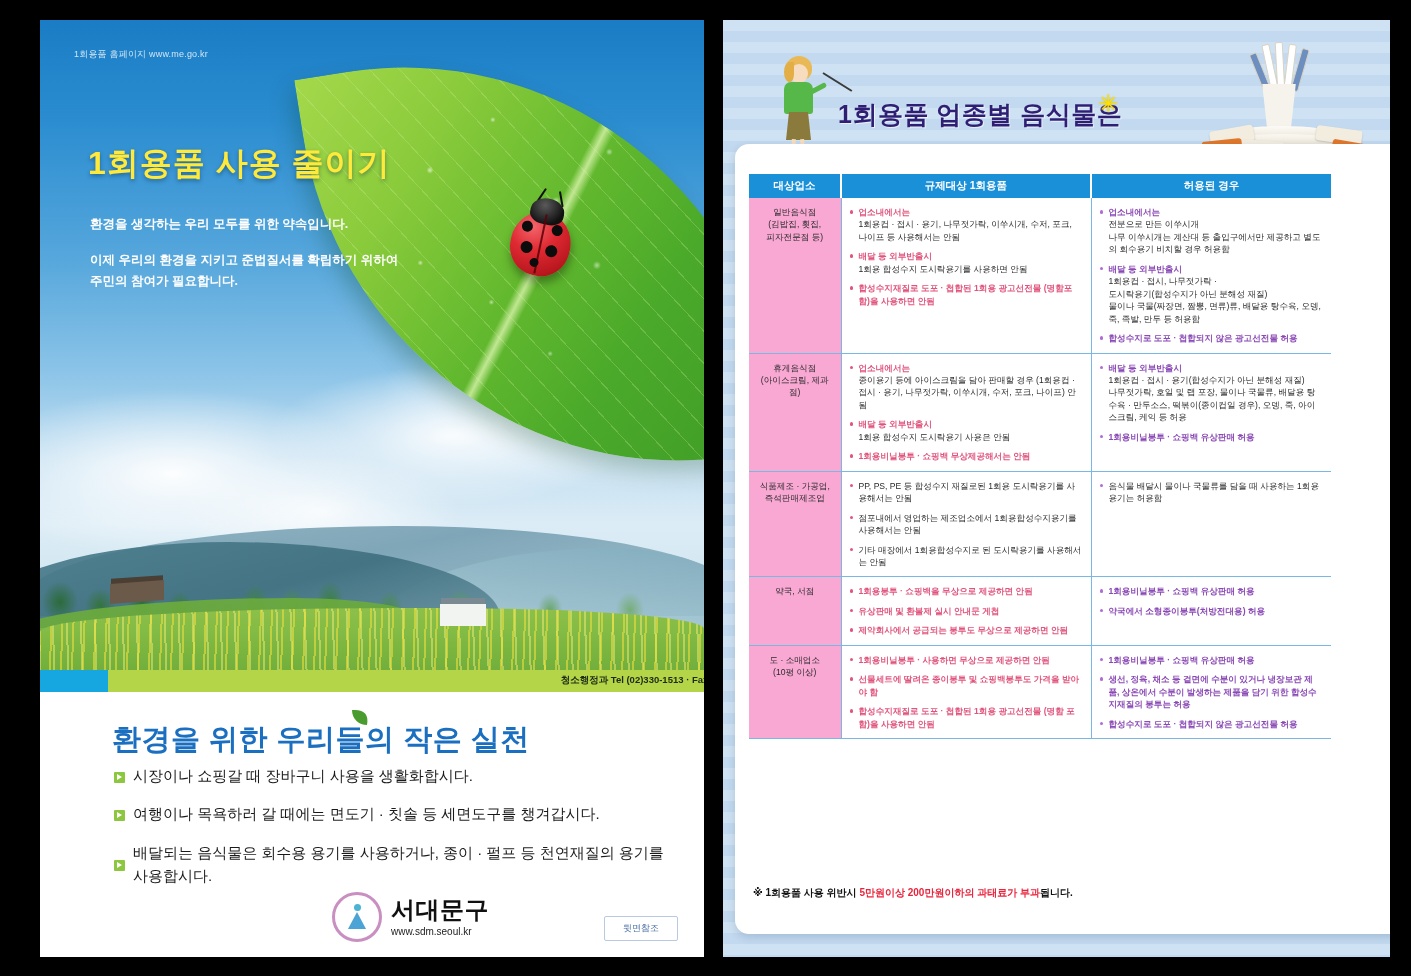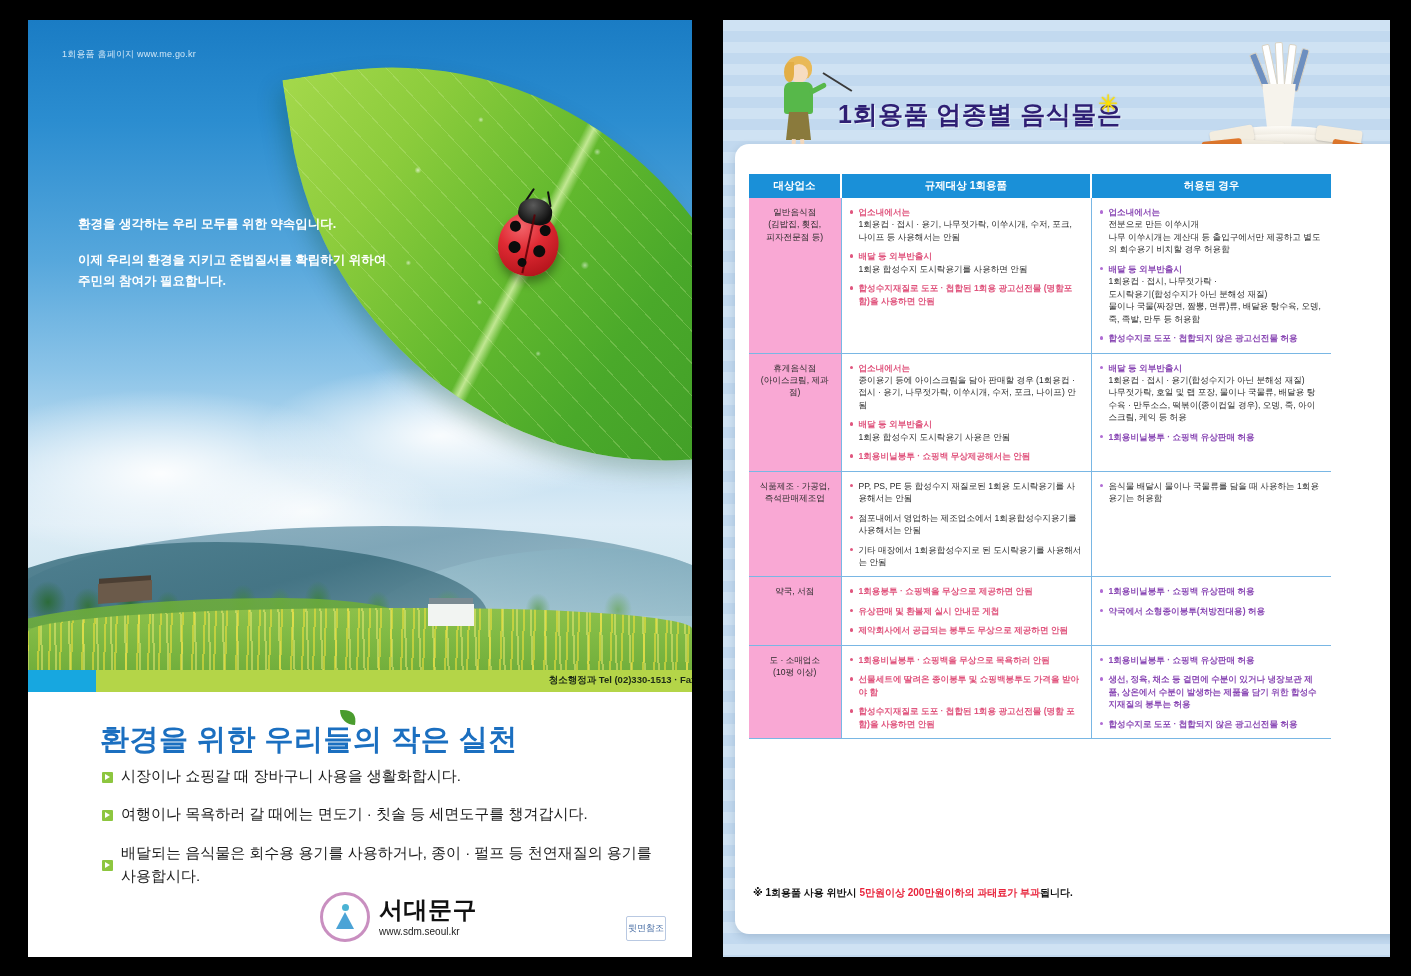--- a/index.html
+++ b/index.html
@@ -1,20 +1,20 @@
 <!DOCTYPE html>
 <html><head>
 <meta charset="utf-8">
 <style>
   html,body{margin:0;padding:0;background:#000;}
   body{width:1411px;height:976px;position:relative;overflow:hidden;
        font-family:"Liberation Sans","DejaVu Sans",sans-serif;}
 
   
-  .page-left{position:absolute;left:28px;top:20px;width:664px;height:937px;
+  .page-left{position:absolute;left:40px;top:20px;width:664px;height:937px;
              background:#ffffff;overflow:hidden;}
   .lp-sky{position:absolute;left:0;top:0;width:664px;height:630px;
           background:
             radial-gradient(ellipse 300px 120px at 20% 72%, rgba(255,255,255,.95), rgba(255,255,255,0) 70%),
             radial-gradient(ellipse 260px 100px at 62% 66%, rgba(255,255,255,.9), rgba(255,255,255,0) 70%),
             radial-gradient(ellipse 340px 130px at 88% 60%, rgba(255,255,255,.85), rgba(255,255,255,0) 72%),
             radial-gradient(ellipse 200px 80px at 42% 78%, rgba(255,255,255,.8), rgba(255,255,255,0) 70%),
             linear-gradient(#1a7cc4 0%, #2b8dd0 16%, #56a7dc 38%, #8cc4e8 56%, #c3dff1 70%, #dcecf6 80%, #cfe6ef 92%, #b9dbe6 100%);}
 
   
@@ -109,21 +109,21 @@
   .lp-logo{position:absolute;left:292px;top:200px;display:flex;align-items:center;}
   .lp-seal{width:44px;height:44px;border-radius:50%;border:3px solid #c98fc0;
            background:#fff;position:relative;margin-right:9px;}
   .lp-seal:before{content:"";position:absolute;left:50%;top:9px;width:7px;height:7px;margin-left:-3.5px;
            border-radius:50%;background:#4bb3d4;}
   .lp-seal:after{content:"";position:absolute;left:50%;top:17px;margin-left:-9px;
            border-left:9px solid transparent;border-right:9px solid transparent;border-bottom:17px solid #4ba3d6;}
   .lp-logo-name{font-size:24px;font-weight:bold;color:#111;letter-spacing:.5px;line-height:1;}
   .lp-logo-url{font-size:10px;color:#222;margin-top:4px;}
   .lp-backref{position:absolute;right:26px;top:224px;border:1px solid #b9c9e2;color:#4a6fa5;
-              font-size:9px;padding:5px 1px;border-radius:2px;background:#fff;}
+              font-size:9px;padding:5px 18px;border-radius:2px;background:#fff;}
 
   
   .page-right{position:absolute;left:723px;top:20px;width:667px;height:937px;overflow:hidden;
     background:repeating-linear-gradient(180deg,#cfe2f3 0px,#cfe2f3 11px,#c2d9ef 11px,#c2d9ef 22px);}
   .rp-title{position:absolute;left:115px;top:78px;font-size:25px;font-weight:bold;color:#2e1f74;
             letter-spacing:.5px;text-shadow:1px 1px 0 rgba(255,255,255,.6);}
   .rp-star{position:absolute;left:375px;top:70px;color:#ffe200;font-size:24px;font-weight:bold;
            text-shadow:0 0 2px #d8b800;}
 
   
@@ -207,20 +207,21 @@
     <div class="lp-bug-head"></div>
     <div class="lp-bug-split"></div>
     <div class="sp" style="left:8px;top:26px;width:11px;height:11px;"></div>
     <div class="sp" style="left:38px;top:24px;width:11px;height:11px;"></div>
     <div class="sp" style="left:11px;top:46px;width:12px;height:12px;"></div>
     <div class="sp" style="left:36px;top:45px;width:12px;height:12px;"></div>
     <div class="sp" style="left:23px;top:61px;width:9px;height:9px;"></div>
   </div>
 
   <div class="lp-url">1회용품 홈페이지 www.me.go.kr</div>
+  <div class="lp-title">1회용품 사용 줄이기</div>
   <div class="lp-sub1">환경을 생각하는 우리 모두를 위한 약속입니다.</div>
   <div class="lp-sub2">이제 우리의 환경을 지키고 준법질서를 확립하기 위하여 주민의 참여가 필요합니다.</div>
 
   <div class="lp-strip">
     <div class="lp-strip-blue"></div>
     <div class="lp-contact">청소행정과  Tel (02)330-1513 · Fax (02)330-1712</div>
   </div>
 
   <div class="lp-bottom">
     <div class="lp-h2">환경을 위한 우리들의 작은 실천</div>
@@ -395,21 +396,21 @@
               </div>
               <div class="bl ok">
                 <span class="bl-head-p">약국에서 소형종이봉투(처방전대용) 허용</span>
               </div>
             </td>
           </tr>
           <tr>
             <td class="c-biz">도 · 소매업소<br>(10평 이상)</td>
             <td class="c-ban">
               <div class="bl no">
-                <span class="bl-head">1회용비닐봉투 · 쇼핑백을 무상으로 목욕하러 안됨</span>
+                <span class="bl-head">1회용비닐봉투 · 사용하면 무상으로 제공하면 안됨</span>
               </div>
               <div class="bl no">
                 <span class="bl-head">선물세트에 딸려온 종이봉투 및 쇼핑백봉투도 가격을 받아야 함</span>
               </div>
               <div class="bl no">
                 <span class="bl-head">합성수지재질로 도포 · 첩합된 1회용 광고선전물 (명함 포함)을 사용하면 안됨</span>
               </div>
             </td>
             <td>
               <div class="bl ok">

